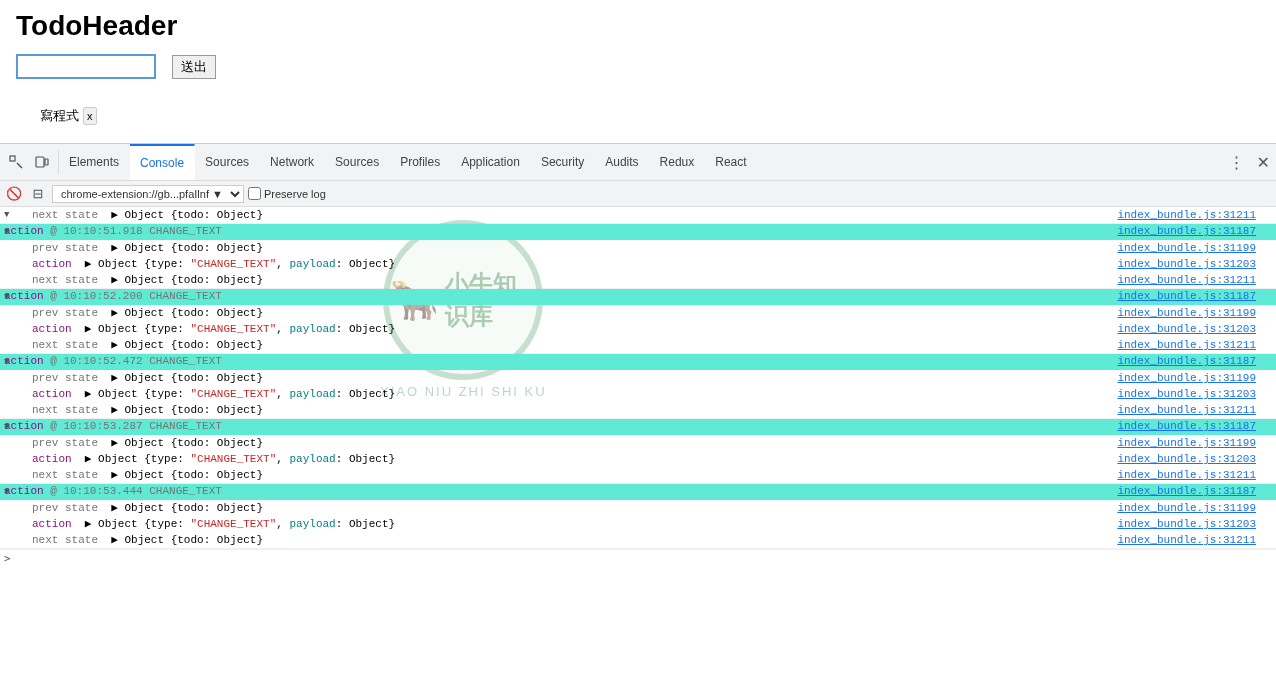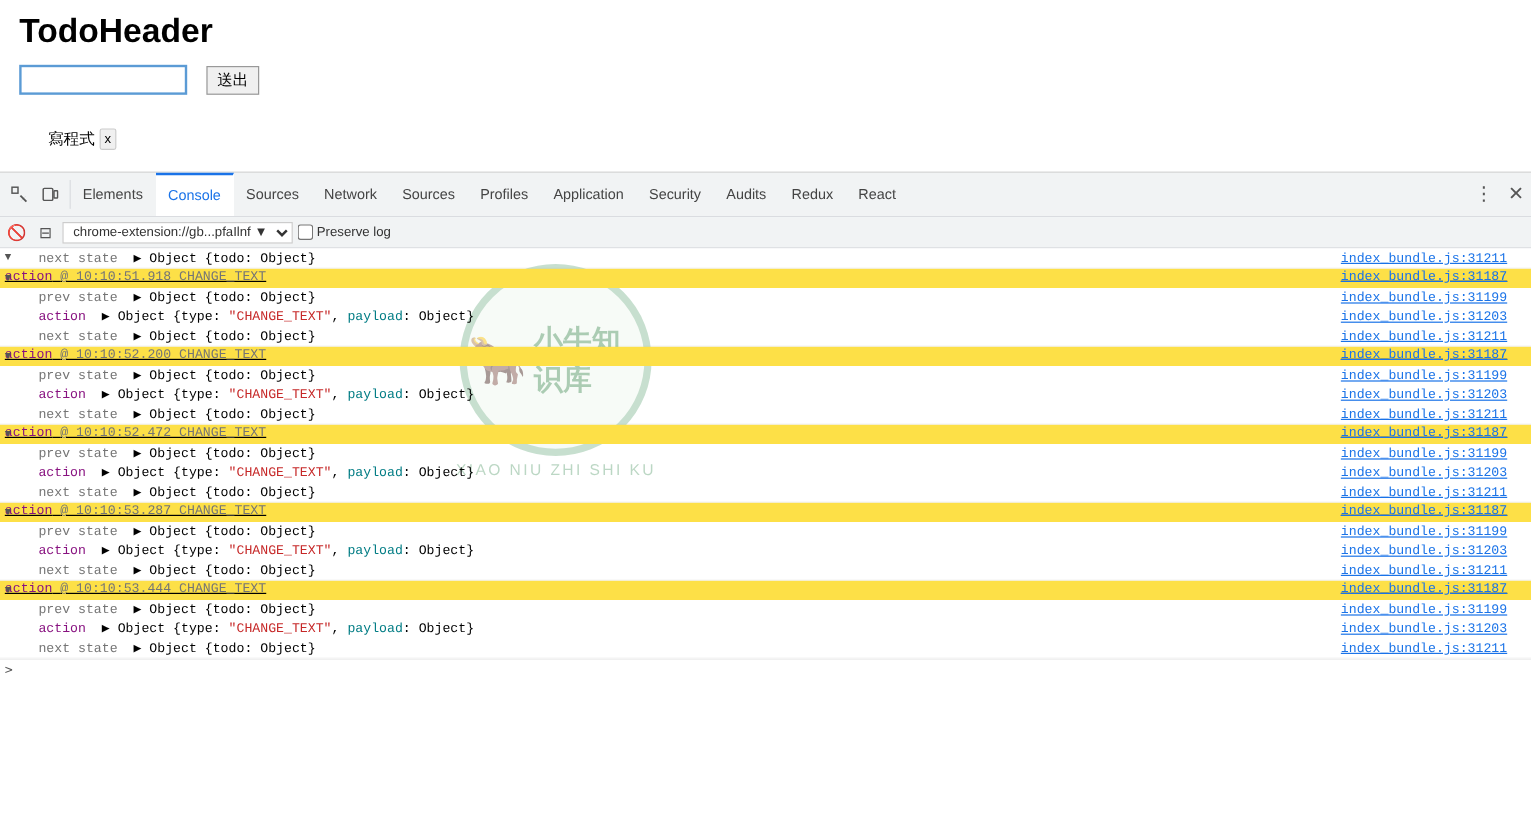--- a/index.html
+++ b/index.html
@@ -186,22 +186,21 @@
     .log-row.expandable::before {
       content: '▼';
       position: absolute;
       left: 4px;
       font-size: 9px;
       color: #555;
       top: 3px;
     }
     .log-row.action-header {
       padding-left: 4px;
-      background: #fde047;
-      text-decoration: underline;
+      background: #5eead4;
     }
     .log-row.action-header::before {
       content: '▼';
       position: absolute;
       left: 4px;
       font-size: 9px;
       color: #555;
       top: 3px;
     }
     .log-row.child {

